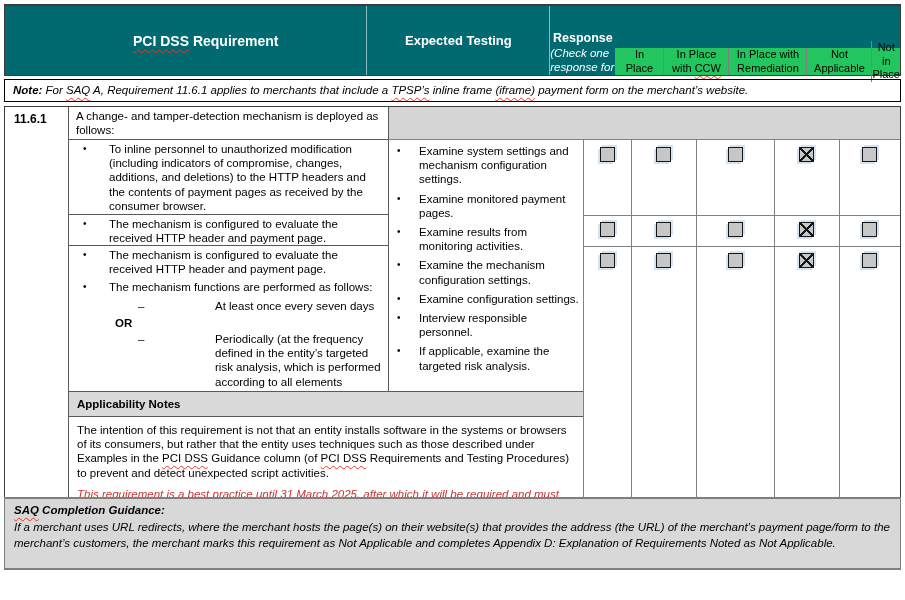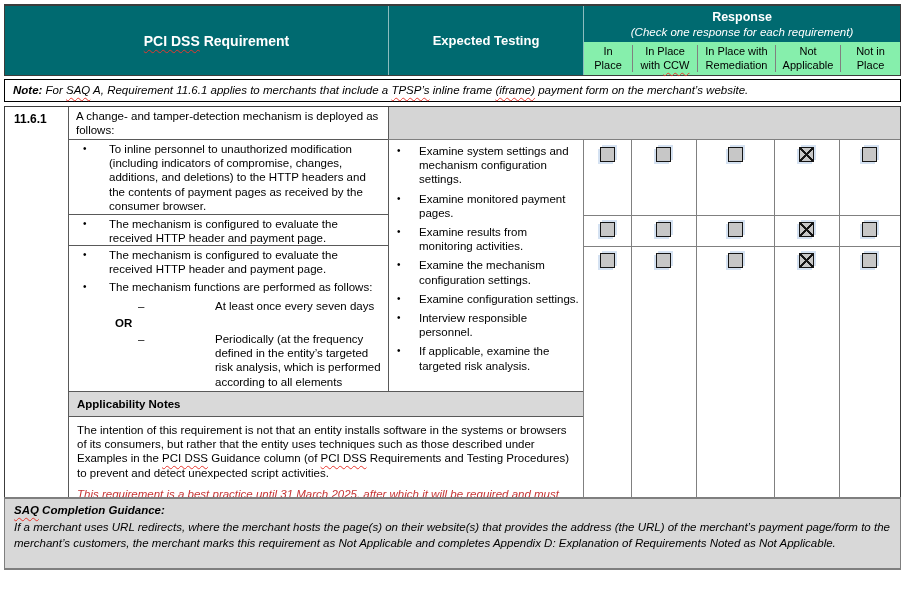--- a/index.html
+++ b/index.html
@@ -15,25 +15,25 @@
     position:absolute;left:4px;top:4px;width:897px;height:72px;
     box-sizing:border-box;border:1px solid #3c3c3c;border-top-width:2px;
     display:flex;background:#006A70;color:#fff;
   }
   .hcol1{width:384px;display:flex;align-items:center;justify-content:center;
     border-right:1px solid rgba(255,255,255,.55);box-sizing:border-box;
     font-weight:bold;font-size:14px;padding-left:40px;}
   .hcol2{width:195px;display:flex;align-items:center;justify-content:center;
     border-right:1px solid rgba(255,255,255,.55);box-sizing:border-box;
     font-weight:bold;font-size:13px;}
-  .hcol3{flex:1;display:flex;flex-direction:column;}
+  .hcol3{flex:1;display:flex;flex-direction:row;margin-top:42px;}
   .resp-top{height:36px;display:flex;flex-direction:column;align-items:center;justify-content:center;}
   .resp-title{font-weight:bold;font-size:12.5px;line-height:15px;}
   .resp-sub{font-style:italic;font-size:11.5px;line-height:14px;}
-  .resp-opts{flex:1;display:flex;background:#86efac;color:#000;align-items:center;}
+  .resp-opts{flex:1;display:flex;background:#22c55e;color:#000;align-items:center;}
   .opt{box-sizing:border-box;border-left:1px solid #808080;
     display:flex;flex-direction:column;align-items:center;justify-content:center;
     font-size:11px;line-height:13.5px;text-align:center;}
   .opt:first-child{border-left:none;}
   .opt.w1{width:48px}.opt.w2{width:65px}.opt.w3{width:78px}.opt.w4{width:65px}.opt.w5{flex:1}
 
   
   .note-row{
     position:absolute;left:4px;top:79px;width:897px;height:23px;
     box-sizing:border-box;border:1px solid #000000;padding:4px 8px 0 8px;

